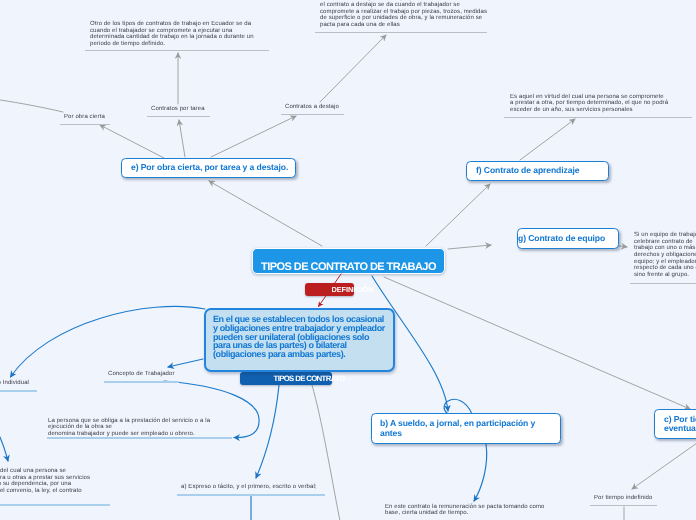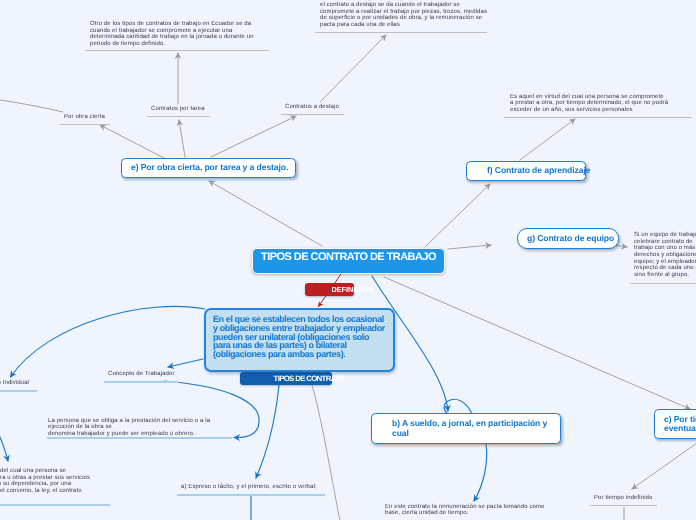--- a/index.html
+++ b/index.html
@@ -5,21 +5,21 @@
 <style>
   html,body{margin:0;padding:0;}
   body{width:696px;height:520px;overflow:hidden;background:#f0f4fd;
        font-family:"Liberation Sans",sans-serif;position:relative;
        -webkit-font-smoothing:antialiased;text-rendering:geometricPrecision;}
   #stage{position:absolute;left:0;top:0;width:696px;height:520px;overflow:hidden;}
   svg#links,svg#links-top{position:absolute;left:0;top:0;width:696px;height:520px;pointer-events:none;}
   svg#links-top{z-index:5;}
   .node{position:absolute;box-sizing:border-box;}
   .main-topic{background:#1e96e8;color:#ffffff;border-radius:5px;font-weight:bold;
-     font-size:11px;letter-spacing:-0.55px;display:flex;align-items:flex-start;
+     font-size:11px;letter-spacing:-0.55px;display:flex;align-items:flex-end;
      justify-content:center;white-space:nowrap;border:1.5px solid #ffffff;
      padding-top:2px;box-shadow:0 1px 3px rgba(20,40,70,.30);}
   .pill{background:#ffffff;border:1.6px solid #1b7fd4;border-radius:4.5px;color:#1278d4;
      font-weight:bold;font-size:8.6px;line-height:9.4px;letter-spacing:-0.1px;
      display:flex;align-items:center;box-shadow:1.5px 2px 2.5px rgba(30,50,80,.32);margin-left:22px;}
   .pill>span{display:block;white-space:nowrap;}
   .pill>span>span{display:block;white-space:nowrap;}
   .defbox{background:#c3dff0;border:2px solid #2185e0;border-radius:7px;color:#1278d4;
      font-weight:bold;font-size:9px;line-height:8.8px;white-space:nowrap;letter-spacing:-0.4px;
      box-shadow:1px 2px 3px rgba(30,50,80,.28);padding:5px 7px;}
@@ -89,30 +89,30 @@
   <div class="node defbox" style="left:204px;top:308px;width:191px;height:64px;">
     <div>En el que se establecen todos los ocasional</div>
     <div>y obligaciones entre trabajador y empleador</div>
     <div>pueden ser unilateral (obligaciones solo</div>
     <div>para unas de las partes) o bilateral</div>
     <div>(obligaciones para ambas partes).</div>
   </div>
   <div class="node pill nw" style="left:99px;top:158px;width:175px;height:20px;padding-left:9px;">
       <span>e) Por obra cierta, por tarea y a destajo.</span>
     </div>
-  <div class="node pill nw" style="left:444px;top:161px;width:120px;height:20px;padding-left:20px;">
+  <div class="node pill nw" style="left:444px;top:161px;width:143px;height:20px;padding-left:9px;">
       <span>f) Contrato de aprendizaje</span>
     </div>
-  <div class="node pill nw" style="left:495px;top:228px;width:102px;height:21px;padding-left:9px;border-radius:10px;">
+  <div class="node pill nw" style="left:495px;top:228px;width:102px;height:21px;">
       <span>g) Contrato de equipo</span>
     </div>
-  <div class="node pill nw" style="left:349px;top:413px;width:190px;height:31px;padding-left:20px;">
+  <div class="node pill nw" style="left:349px;top:413px;width:190px;height:31px;padding-left:8px;">
       <span>
         <span>b) A sueldo, a jornal, en participación y</span>
-        <span>cual</span>
+        <span>antes</span>
       </span>
     </div>
   <div class="node pill nw" style="left:632px;top:409px;width:110px;height:30px;padding-left:9px;">
       <span>
         <span>c) Por tiempo fijo,</span>
         <span>eventual y ocasional</span>
       </span>
     </div>
   <div class="node leaf" style="left:90px;top:21.3px;"><div>Otro de los tipos de contratos de trabajo en Ecuador se da</div><div>cuando el trabajador se compromete a ejecutar una</div><div>determinada cantidad de trabajo en la jornada o durante un</div><div>periodo de tiempo definido.</div></div>
   <div class="ul" style="left:85px;top:50px;width:184px;"></div>

